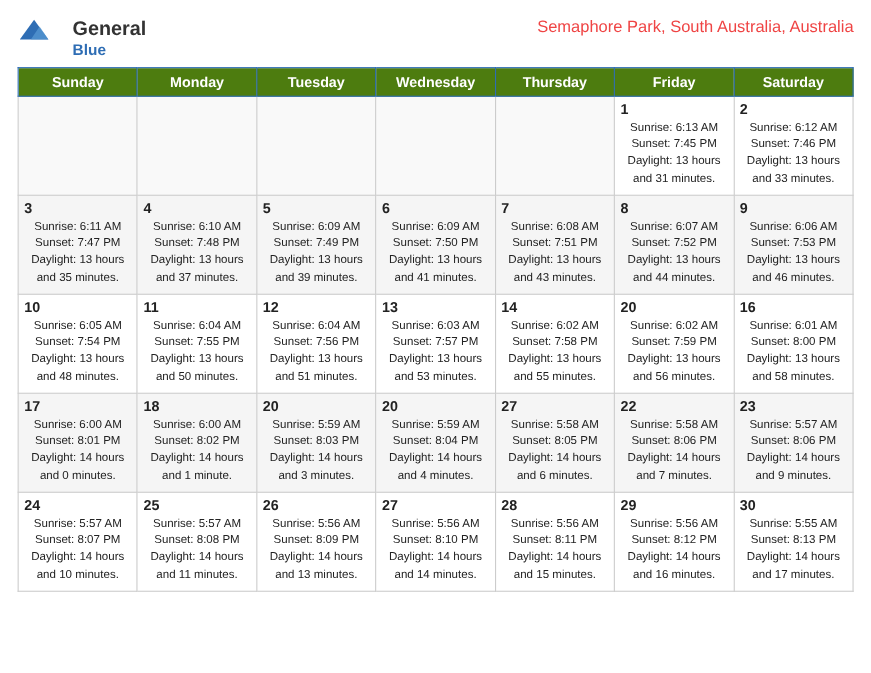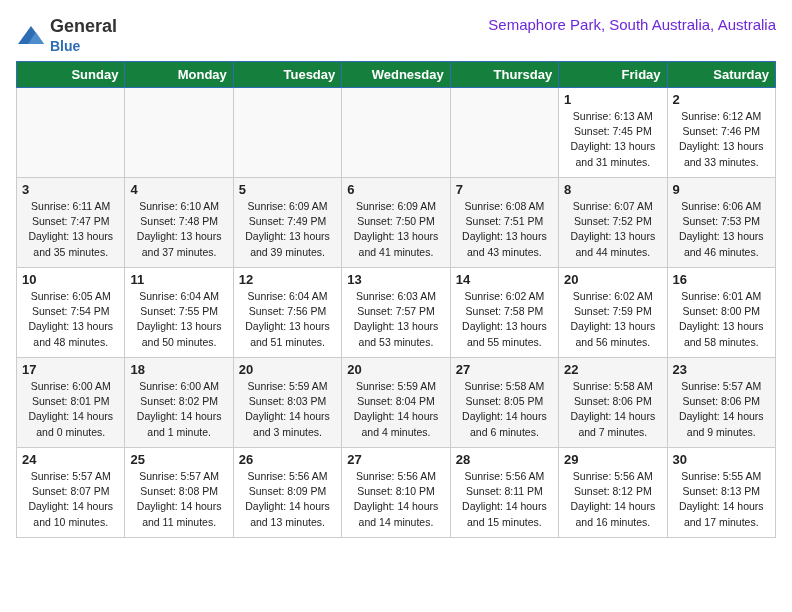--- a/index.html
+++ b/index.html
@@ -11,22 +11,22 @@
       padding: 16px;
     }
     .header-area {
       display: flex;
       align-items: flex-start;
       justify-content: space-between;
       margin-bottom: 6px;
     }
     .logo {
       display: flex;
-      align-items: center;
-      gap: 4px;
+      align-items: flex-start;
+      gap: 20px;
     }
     .logo-text-general {
       font-size: 18px;
       font-weight: bold;
       color: #333;
     }
     .logo-text-blue {
       font-size: 14px;
       font-weight: bold;
       color: #2e6db4;
@@ -38,31 +38,31 @@
     .title-area {
       text-align: right;
     }
     .main-title {
       font-size: 36px;
       font-weight: normal;
       color: #222;
     }
     .subtitle {
       font-size: 15px;
-      color: #6d28d9;
+      color: #ef4444;
     }
     table {
       width: 100%;
       border-collapse: collapse;
       table-layout: fixed;
     }
     th {
-      background-color: #15803d;
+      background-color: #4d7c0f;
       color: #fff;
-      text-align: right;
+      text-align: center;
       padding: 5px 6px;
       font-size: 13px;
       font-weight: bold;
       border: 1px solid #2e6db4;
     }
     td {
       border: 1px solid #ccc;
       vertical-align: top;
       padding: 4px 5px;
       font-size: 11px;

